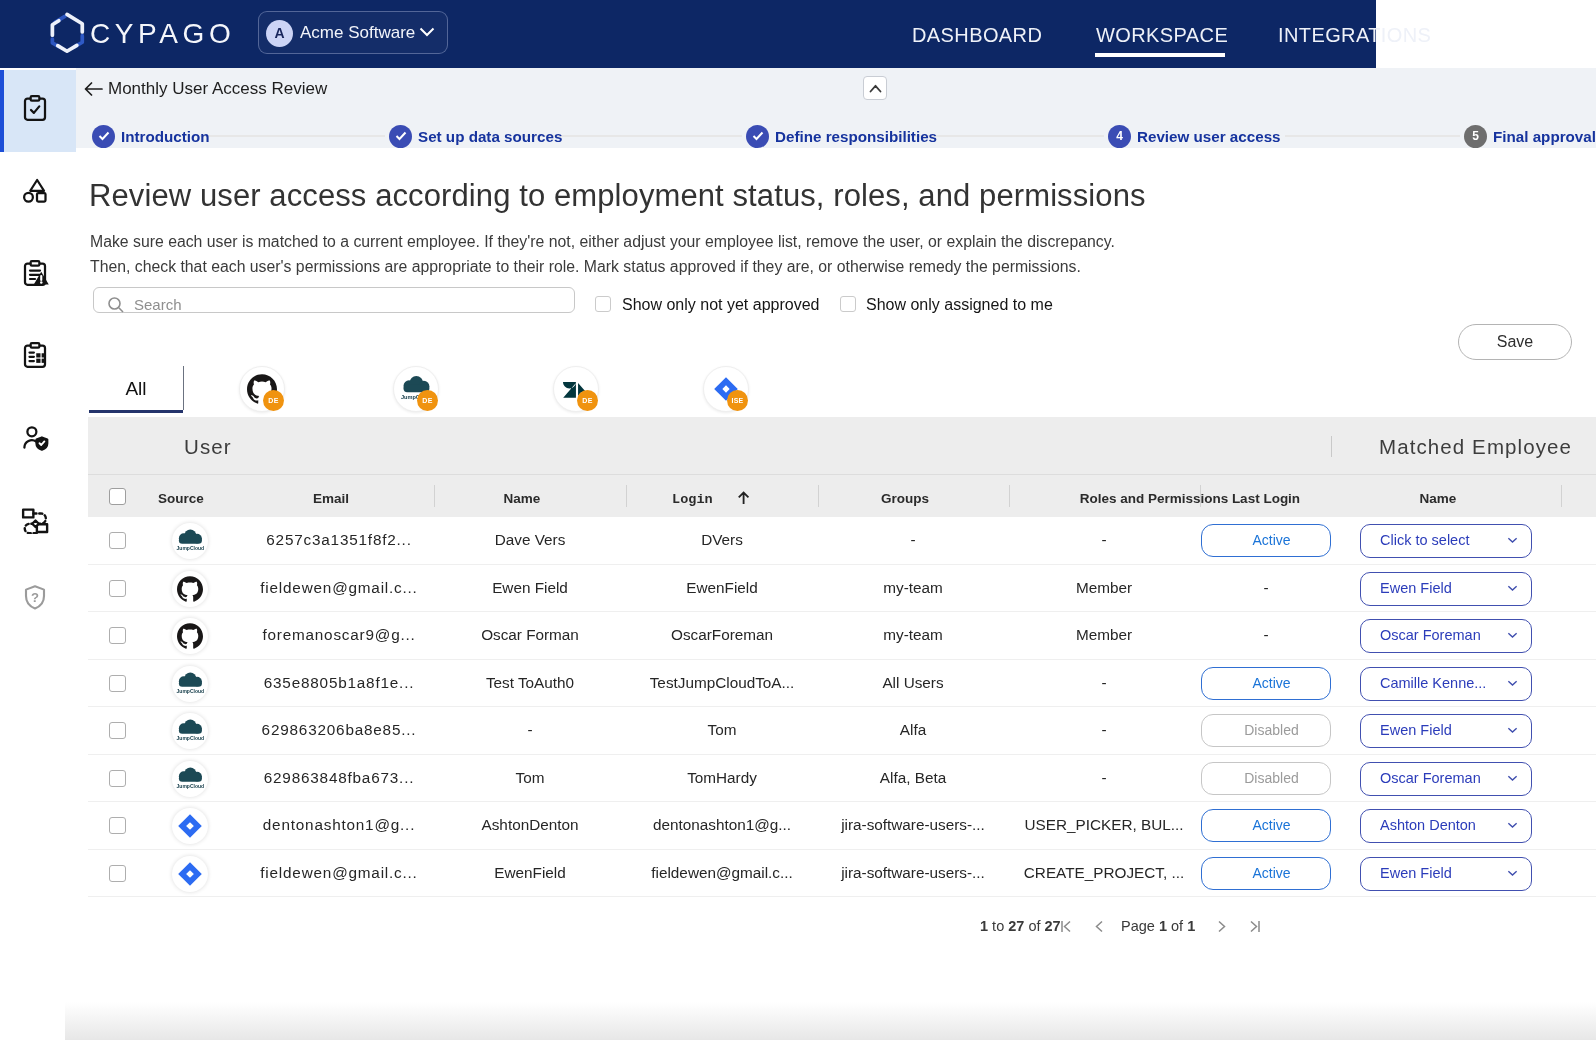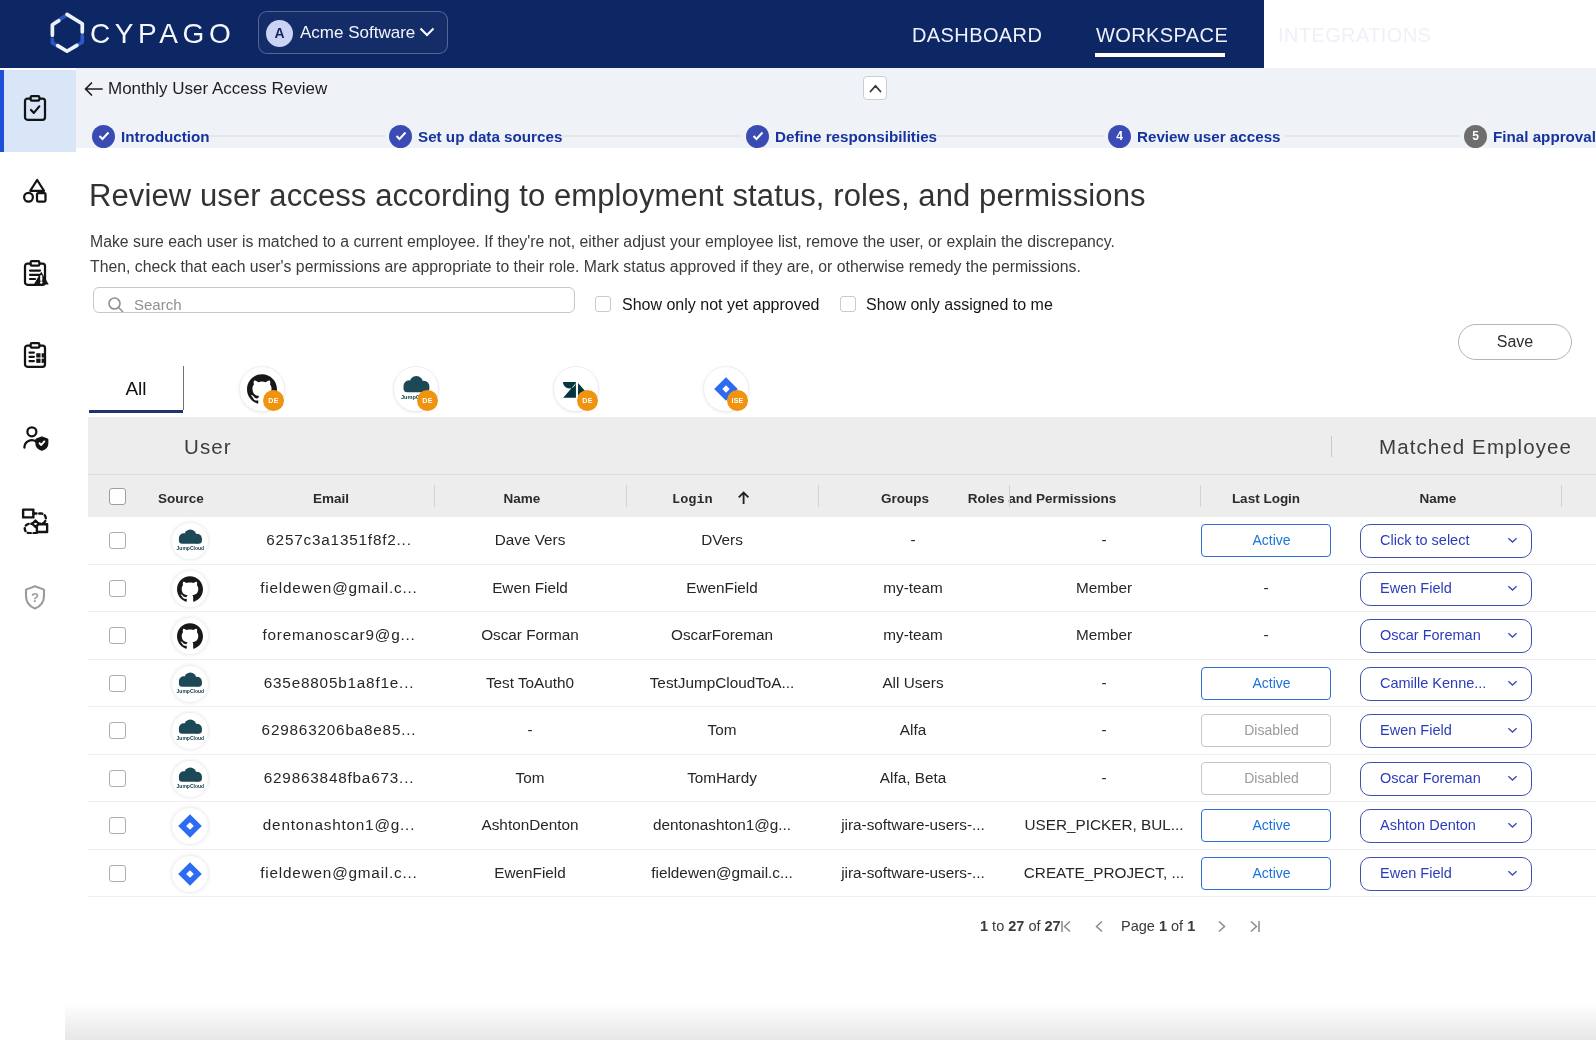--- a/index.html
+++ b/index.html
@@ -1,20 +1,20 @@
 <!DOCTYPE html>
 <html><head>
 <meta charset="utf-8">
 <style>
 * { margin:0; padding:0; box-sizing:border-box; }
 html,body { width:1596px; height:1040px; overflow:hidden; background:#fff;
   font-family:"Liberation Sans", sans-serif; }
 .abs { position:absolute; }
 
-#nav { position:absolute; left:0; top:0; width:1264px; height:68px; background:#0d2765; }
+#nav { position:absolute; left:0; top:0; width:1376px; height:68px; background:#0d2765; }
 #logo { position:absolute; left:43px; top:9px; }
 #logotext { position:absolute; left:90px; top:18px; color:#f4f6fb; font-size:28px; letter-spacing:4.6px; font-weight:400; }
 #chip { position:absolute; left:258px; top:11px; width:190px; height:43px; border:1px solid rgba(200,210,240,0.35); border-radius:9px; background:rgba(255,255,255,0.03); }
 #chip .av { position:absolute; left:7px; top:8px; width:27px; height:27px; border-radius:50%; background:#ccd4f6; color:#17255c; font-size:14px; font-weight:700; text-align:center; line-height:27px; }
 #chip .nm { position:absolute; left:41px; top:11px; color:#f2f4fa; font-size:17px; font-weight:400; }
 #chip svg { position:absolute; right:12px; top:15px; }
 .navlink { position:absolute; top:24px; color:#eef1f8; font-size:20px; letter-spacing:0.4px; }
 #wsline { position:absolute; left:1095px; top:53px; width:130px; height:4px; background:#ffffff; }
 
 #sidebar { position:absolute; left:0; top:68px; width:76px; height:972px; background:#ffffff; }
@@ -46,21 +46,21 @@
 
 #thead1 { position:absolute; left:88px; top:417px; width:1508px; height:57px; background:#ededed; }
 #thead2 { position:absolute; left:88px; top:474px; width:1508px; height:43px; background:#ededed; border-top:1px solid #dddddd; }
 .gh { font-size:20.5px; color:#3d3d3d; letter-spacing:1.1px; }
 .ch { position:absolute; top:16px; transform:translateX(-50%); font-size:13.5px; font-weight:700; color:#2b2b2b; white-space:nowrap; }
 .tick { position:absolute; top:10px; width:1px; height:22px; background:#d2d2d2; }
 .row { position:absolute; left:88px; width:1508px; height:47.5px; background:#fff; border-bottom:1px solid #efefef; }
 .cell { position:absolute; top:50%; transform:translate(-50%,-50%); font-size:15.3px; color:#262626; white-space:nowrap; }
 .rcb { position:absolute; left:21px; top:15px; width:17px; height:17px; border:1.6px solid #aeaeae; border-radius:3px; background:#fff; }
 .srcic { position:absolute; left:84px; top:6px; width:36px; height:36px; border-radius:50%; background:#fff; box-shadow:0 0 4px rgba(0,0,0,0.14); }
-.statusb { position:absolute; left:1113px; top:7px; width:130px; height:33px; border-radius:4px; background:#fff; text-align:center; line-height:31px; font-size:14px;padding-left:11px; }
+.statusb { position:absolute; left:1113px; top:7px; width:130px; height:33px; border-radius:12px; background:#fff; text-align:center; line-height:31px; font-size:14px;padding-left:11px; }
 .statusb.act { border:1px solid #2f6fd3; color:#1b74d8; }
 .statusb.dis { border:1px solid #c6c6c6; color:#9b9b9b; }
 .dd { position:absolute; left:1272px; top:7px; width:172px; height:34px; border-radius:10px; border:1.2px solid #4150b0; background:#fff; }
 .dd .t { position:absolute; left:19px; top:7px; font-size:14.5px; color:#2b3cba; }
 .dd svg { position:absolute; right:13px; top:11px; }
 
 #pag { position:absolute; left:0px; top:915px; width:1596px; height:24px; font-size:14.5px; color:#3a3a3a; }
 
 #grad { position:absolute; left:65px; top:1002px; width:1531px; height:38px; background:linear-gradient(180deg, rgba(255,255,255,0) 0%, #e7e7e7 100%); }
 </style>
@@ -213,21 +213,21 @@
 </div>
 <div id="thead2">
   <div style="position:absolute;left:21px;top:13px;width:17px;height:17px;border:1.6px solid #9e9e9e;border-radius:3px;background:#fff;"></div>
   <div class="ch" style="left:93px;">Source</div>
   <div class="ch" style="left:243px;">Email</div>
   <div class="ch" style="left:434px;">Name</div>
   <div class="ch" style="left:623px;font-family:Liberation Mono, monospace;">Login&nbsp;&nbsp; <svg width="13" height="14" viewBox="0 0 12 13" style="vertical-align:-2px;">
         <path d="M6 12 V1.5 M1.5 6 L6 1.5 L10.5 6" stroke="#222" stroke-width="1.7" fill="none"></path>
       </svg></div>
   <div class="ch" style="left:817px;">Groups</div>
-  <div class="ch" style="left:954px;text-align:right;">Roles and Permissions</div>
+  <div class="ch" style="left:1066px;text-align:right;">Roles and Permissions</div>
   <div class="ch" style="left:1178px;">Last Login</div>
   <div class="ch" style="left:1350px;">Name</div>
   <div class="tick" style="left:346px;"></div>
   <div class="tick" style="left:538px;"></div>
   <div class="tick" style="left:730px;"></div>
   <div class="tick" style="left:921px;"></div>
   <div class="tick" style="left:1112px;"></div>
   <div class="tick" style="left:1473px;"></div>
 </div>
 

